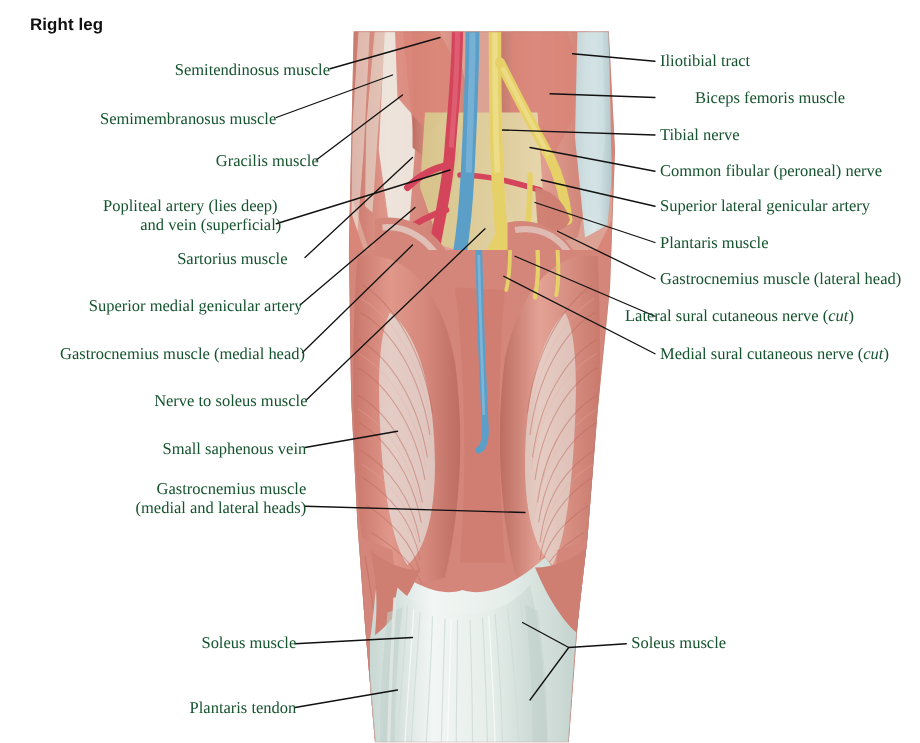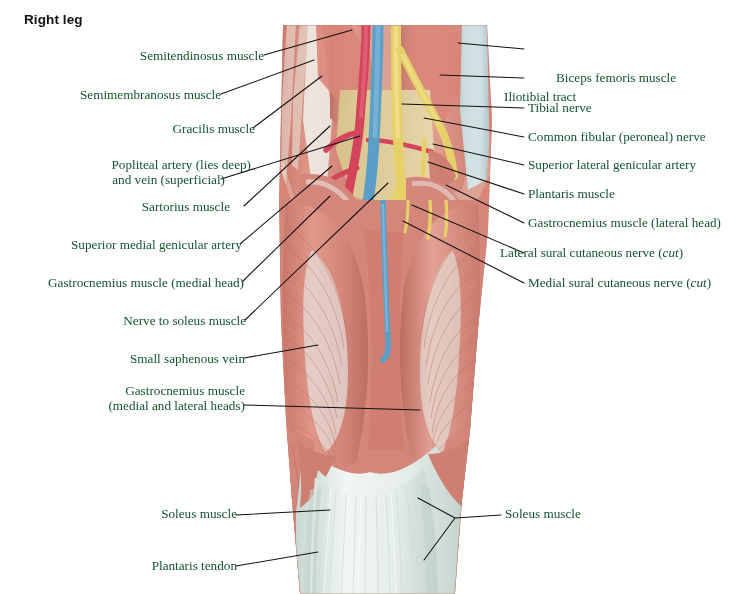--- a/index.html
+++ b/index.html
@@ -261,33 +261,33 @@
       <path class="leader" d="M524,223 L446,185"></path>
       <path class="leader" d="M524,253 L412,205"></path>
       <path class="leader" d="M524,283 L403,221"></path>
       <path class="leader" d="M501,515 L455,518 M455,518 L418,498 M455,518 L424,560"></path>
     </g>
   </svg>
 
   <div class="lbl r" style="right:472px;top:48px;">Semitendinosus muscle</div>
   <div class="lbl r" style="right:515px;top:87px;">Semimembranosus muscle</div>
   <div class="lbl r" style="right:481px;top:121px;">Gracilis muscle</div>
-  <div class="lbl r" style="right:485px;top:157px;">Popliteal artery (lies deep)</div>
+  <div class="lbl r" style="right:514px;top:157px;">Popliteal artery (lies deep)</div>
   <div class="lbl r" style="right:511px;top:172px;text-align:center;">and vein (superficial)</div>
   <div class="lbl r" style="right:506px;top:199px;">Sartorius muscle</div>
   <div class="lbl r" style="right:494px;top:237px;">Superior medial genicular artery</div>
   <div class="lbl r" style="right:492px;top:275px;">Gastrocnemius muscle (medial head)</div>
   <div class="lbl r" style="right:490px;top:313px;">Nerve to soleus muscle</div>
   <div class="lbl r" style="right:491px;top:351px;">Small saphenous vein</div>
   <div class="lbl r" style="right:491px;top:383px;">Gastrocnemius muscle</div>
   <div class="lbl r" style="right:491px;top:398px;">(medial and lateral heads)</div>
   <div class="lbl r" style="right:499px;top:506px;">Soleus muscle</div>
   <div class="lbl r" style="right:499px;top:558px;">Plantaris tendon</div>
 
-  <div class="lbl l" style="left:504px;top:41px;margin-top:48px;">Iliotibial tract</div>
+  <div class="lbl l" style="left:528px;top:41px;">Iliotibial tract</div>
   <div class="lbl l" style="left:556px;top:70px;">Biceps femoris muscle</div>
   <div class="lbl l" style="left:528px;top:100px;">Tibial nerve</div>
   <div class="lbl l" style="left:528px;top:129px;">Common fibular (peroneal) nerve</div>
   <div class="lbl l" style="left:528px;top:157px;">Superior lateral genicular artery</div>
   <div class="lbl l" style="left:528px;top:186px;">Plantaris muscle</div>
   <div class="lbl l" style="left:528px;top:215px;">Gastrocnemius muscle (lateral head)</div>
   <div class="lbl l" style="left:500px;top:245px;"><span>Lateral sural cutaneous nerve (</span><i>cut</i><span>)</span></div>
   <div class="lbl l" style="left:528px;top:275px;"><span>Medial sural cutaneous nerve (</span><i>cut</i><span>)</span></div>
   <div class="lbl l" style="left:505px;top:506px;">Soleus muscle</div>
 

